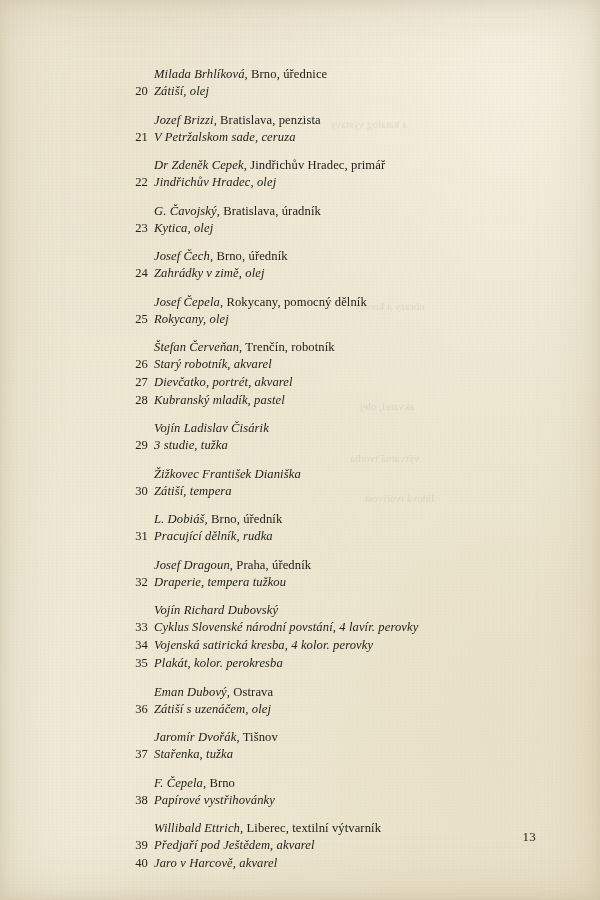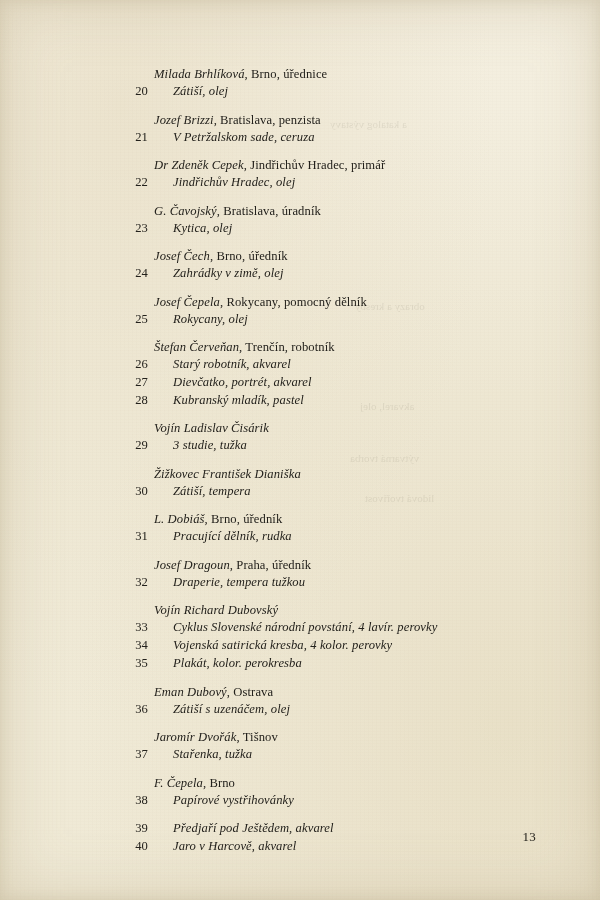--- a/index.html
+++ b/index.html
@@ -57,21 +57,20 @@
   }
   .artist .rest {
     font-style: normal;
   }
   .work {
     display: flex;
     font-size: 12.6px;
     line-height: 1.42;
     white-space: nowrap;
     letter-spacing: .1px;
-    gap: 19px;
   }
   .num {
     width: 30px;
     text-align: right;
     padding-right: 6px;
     flex: 0 0 auto;
     font-variant-numeric: lining-nums;
   }
   .title {
     flex: 1 1 auto;
@@ -225,20 +224,21 @@
         </div>
       </div>
       <div class="entry">
         <div class="artist"><span>F. Čepela</span><span class="rest">, Brno</span></div>
         <div class="work">
           <span class="num">38</span>
           <span class="title">Papírové vystřihovánky</span>
         </div>
       </div>
       <div class="entry">
+        <div class="artist"><span>Willibald Ettrich</span><span class="rest">, Liberec, textilní výtvarník</span></div>
         <div class="work">
           <span class="num">39</span>
           <span class="title">Předjaří pod Ještědem, akvarel</span>
         </div>
         <div class="work">
           <span class="num">40</span>
           <span class="title">Jaro v Harcově, akvarel</span>
         </div>
       </div>
     </div>

